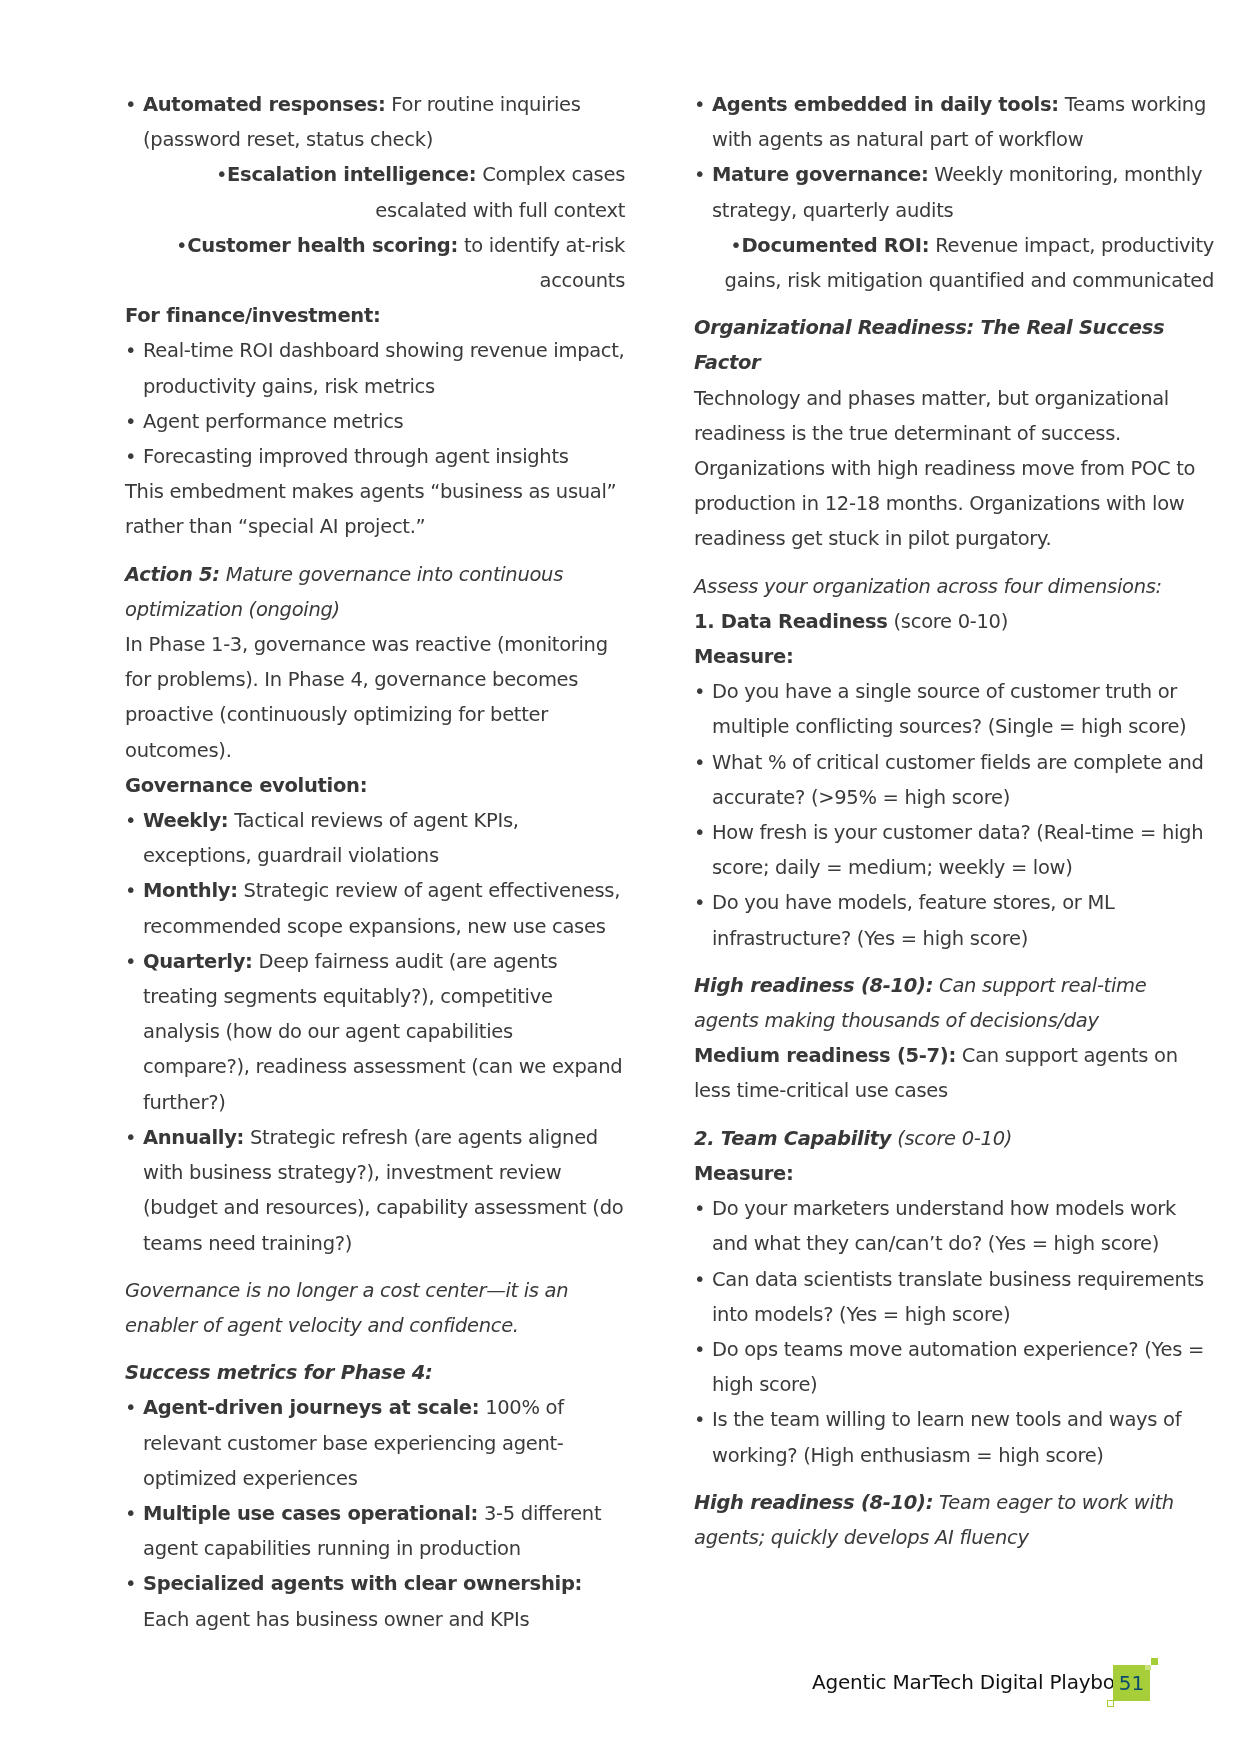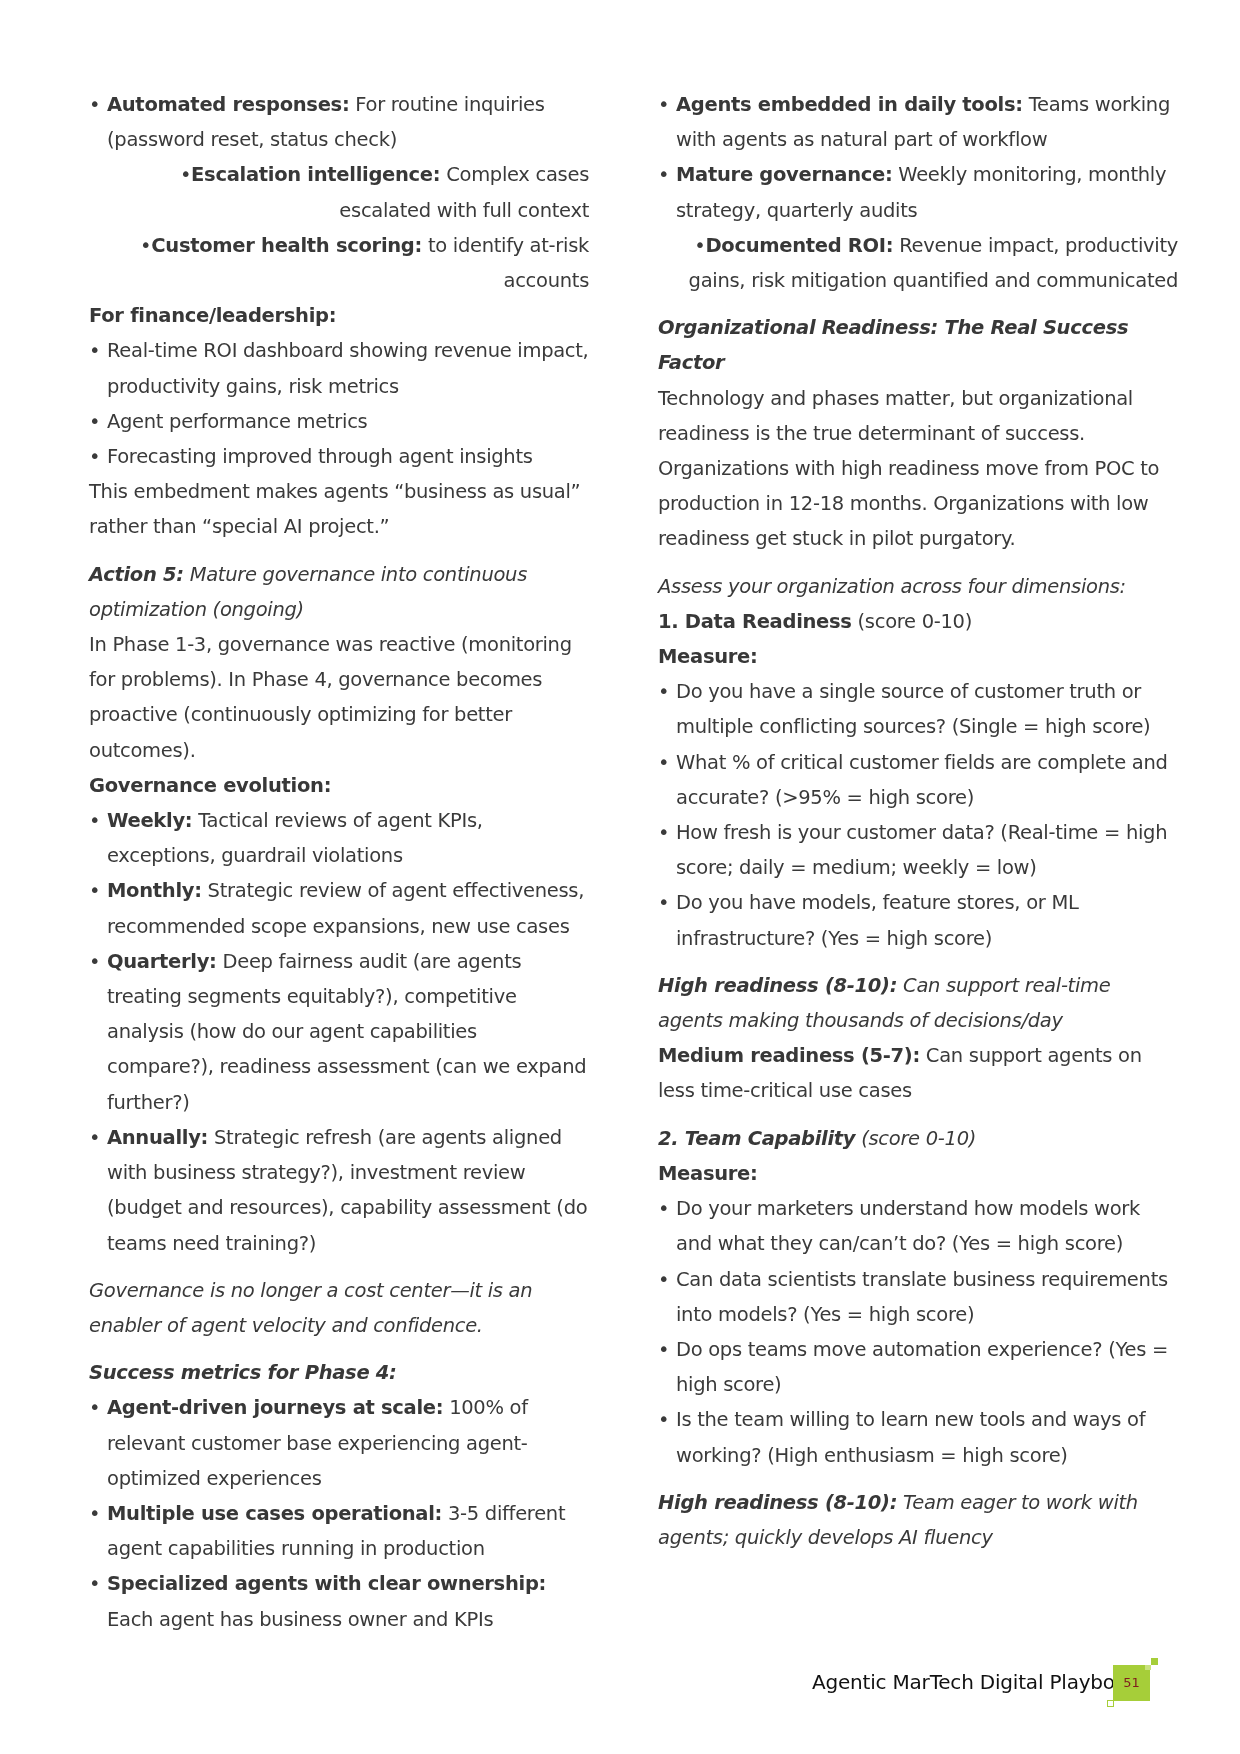--- a/index.html
+++ b/index.html
@@ -1,42 +1,42 @@
 <!DOCTYPE html>
 <html><head>
 <meta charset="utf-8">
 <style>
   html, body { margin: 0; padding: 0; background: #ffffff; }
   body { width: 1240px; height: 1754px; position: relative; overflow: hidden;
          font-family: "DejaVu Sans", sans-serif; color: #3a3a3a; }
-  .col { position: absolute; top: 87px; width: 500px; font-size: 19.5px; line-height: 35.2px; letter-spacing: -0.3px; }
+  .col { position: absolute; top: 87px; width: 500px; font-size: 19.5px; line-height: 35.2px; letter-spacing: -0.3px; margin-left: 36px; }
   .col.left { left: 89px; }
   .col.right { left: 658px; width: 520px; }
   .p { margin: 0; }
   .gap { margin-top: 12px; font-style: italic; }
   .b { font-weight: bold; color: #383838; }
   .bullet { padding-left: 18px; text-indent: -18px; margin: 0; }
   .bullet.hang0 { padding-left: 0; text-indent: 0; text-align: right; }
   .dot { display: inline-block; width: 18px; text-indent: 0; }
   .footer { position: absolute; top: 1670px; left: 812px; font-size: 20px; color: #111; letter-spacing: -0.2px; }
   .badge { position: absolute; left: 1113px; top: 1665px; width: 37px; height: 36px; background: #a6ce39;
-           font-size: 13px; color: #7f1d1d; text-align: center; line-height: 36px; }
+           font-size: 20px; color: #0c4a6e; text-align: center; line-height: 36px; }
   .sq1 { position: absolute; left: 1151px; top: 1658px; width: 7px; height: 7px; background: #a6ce39; }
   .sq2 { position: absolute; left: 1145px; top: 1665px; width: 6px; height: 5px; background: #c9e27e; }
   .sq3 { position: absolute; left: 1107px; top: 1700px; width: 5px; height: 5px; border: 1px solid #a6ce39; background: #fff; }
 </style>
 </head>
 <body>
 
 <div class="col left">
   <p class="bullet"><span class="dot">•</span><span class="b">Automated responses:</span><span> For routine inquiries (password reset, status check)</span></p>
   <p class="bullet hang0"><span class="dot">•</span><span class="b">Escalation intelligence:</span><span> Complex cases escalated with full context</span></p>
   <p class="bullet hang0"><span class="dot">•</span><span class="b">Customer health scoring:</span><span> to identify at-risk accounts</span></p>
 
-  <p class="p b">For finance/leadership:</p>
+  <p class="p b">For finance/investment:</p>
   <p class="bullet"><span class="dot">•</span><span>Real-time ROI dashboard showing revenue impact, productivity gains, risk metrics</span></p>
   <p class="bullet"><span class="dot">•</span><span>Agent performance metrics</span></p>
   <p class="bullet"><span class="dot">•</span><span>Forecasting improved through agent insights</span></p>
   <p class="p">This embedment makes agents “business as usual” rather than “special AI project.”</p>
 
   <p class="p gap"><span class="b">Action 5:</span><span> Mature governance into continuous optimization (ongoing)</span></p>
   <p class="p">In Phase 1-3, governance was reactive (monitoring for problems). In Phase 4, governance becomes proactive (continuously optimizing for better outcomes).</p>
 
   <p class="p b">Governance evolution:</p>
   <p class="bullet"><span class="dot">•</span><span class="b">Weekly:</span><span> Tactical reviews of agent KPIs, exceptions, guardrail violations</span></p>

